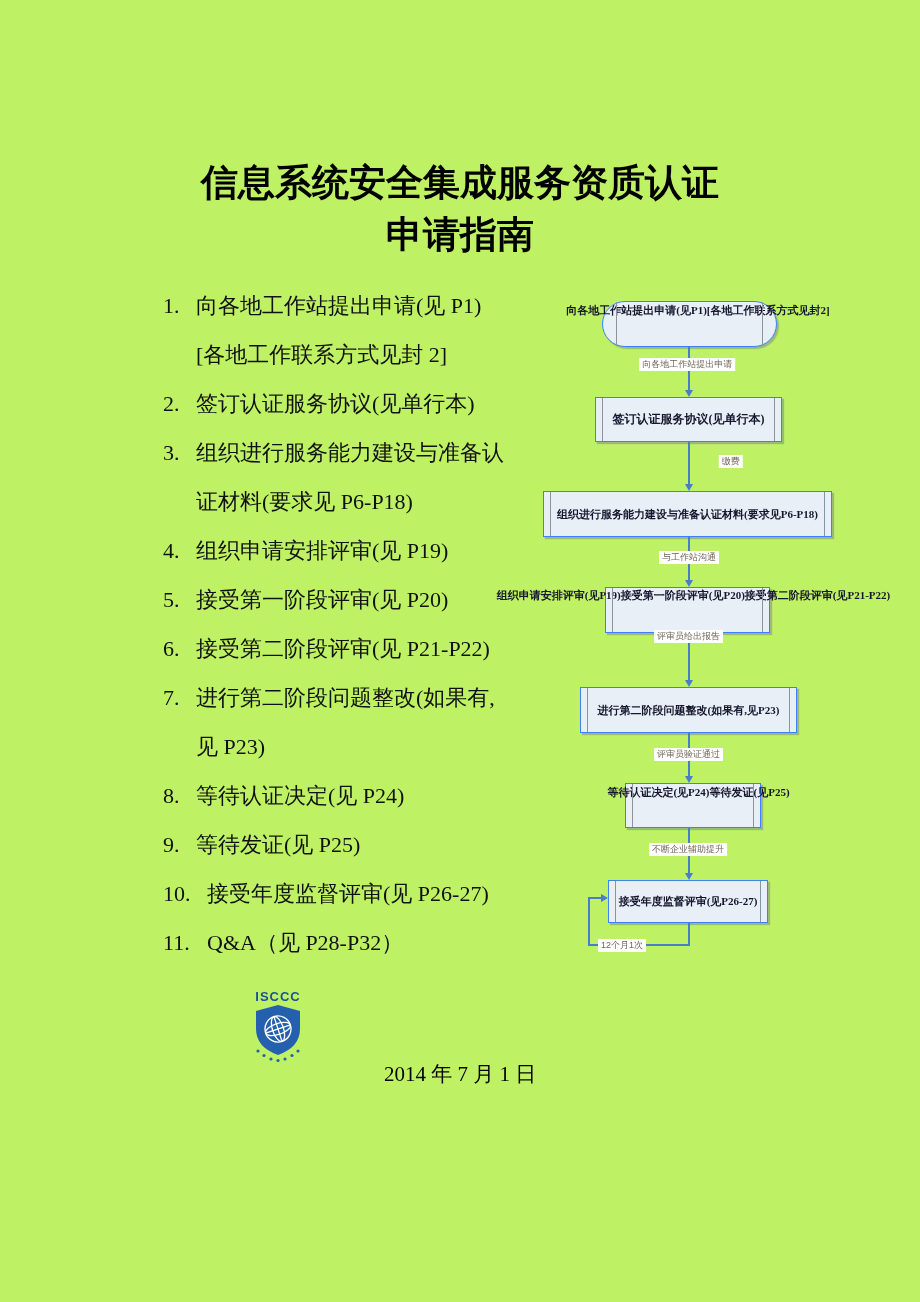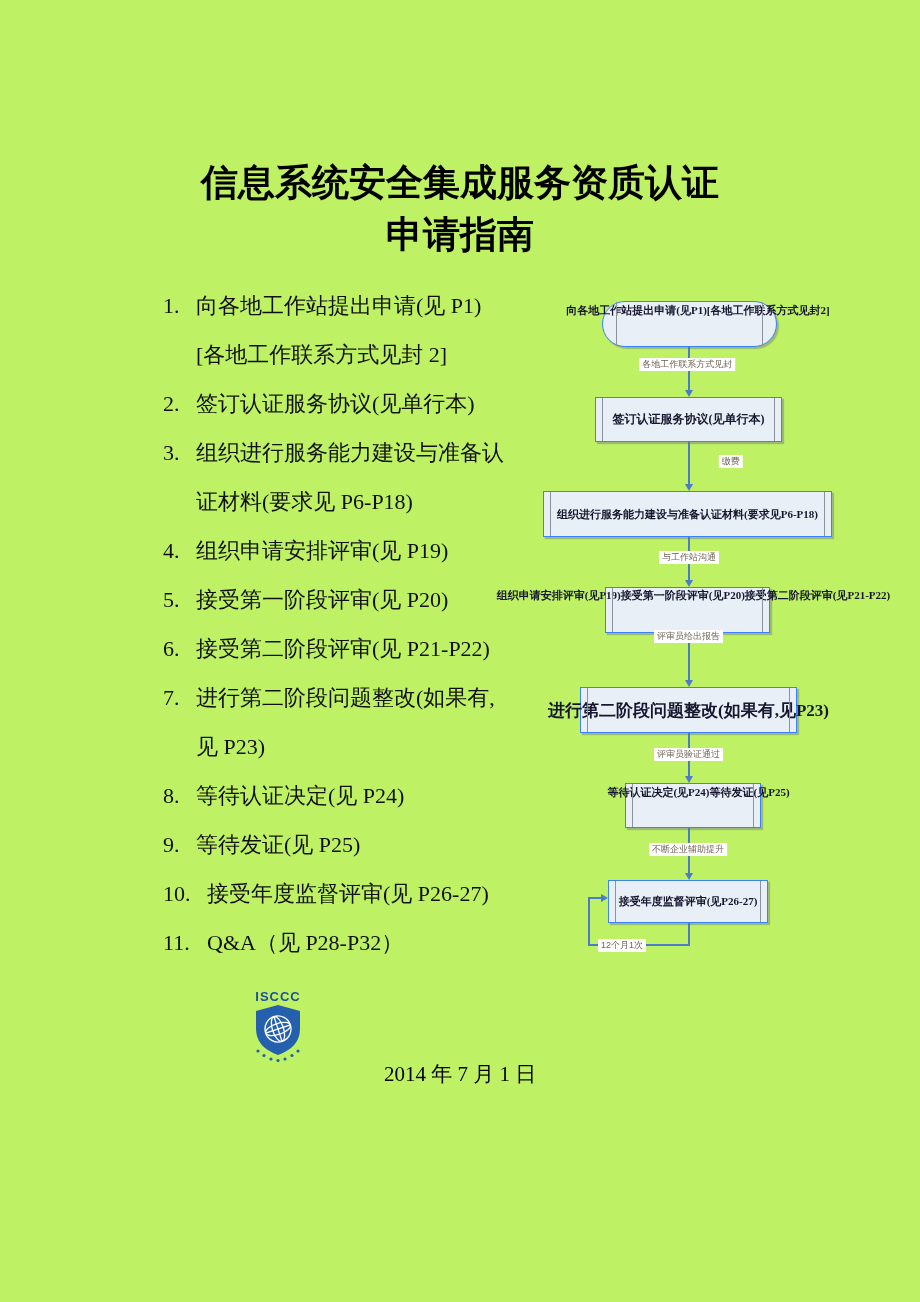--- a/index.html
+++ b/index.html
@@ -143,21 +143,21 @@
 
   <div>
 
     <div class="fnode stadium left" style="left:602px;top:301px;width:175px;height:46px;font-size:11px;line-height:17px;">
       <div class="ln">向各地工作站提出申请(见P1)</div>
       <div class="ln">[各地工作联系方式见封2]</div>
     </div>
 
     <div class="vline" style="left:688px;top:347px;height:43px;"></div>
     <div class="arrow-down" style="left:685px;top:390px;"></div>
-    <div class="elabel" style="left:692px;top:358px;">各地工作联系方式见封</div>
+    <div class="elabel" style="left:692px;top:358px;">向各地工作站提出申请</div>
 
     <div class="fnode center" style="left:595px;top:397px;width:187px;height:45px;font-size:12px;">
       <div class="ln">签订认证服务协议(见单行本)</div>
     </div>
 
     <div class="vline" style="left:688px;top:442px;height:42px;"></div>
     <div class="arrow-down" style="left:685px;top:484px;"></div>
     <div class="elabel" style="left:692px;top:455px;margin-left:40px;">缴费</div>
 
     <div class="fnode center" style="left:543px;top:491px;width:289px;height:46px;font-size:11px;">
@@ -171,21 +171,21 @@
     <div class="fnode left" style="left:605px;top:587px;width:165px;height:46px;font-size:11px;line-height:15px;padding-left:12px;">
       <div class="ln">组织申请安排评审(见P19)</div>
       <div class="ln">接受第一阶段评审(见P20)</div>
       <div class="ln">接受第二阶段评审(见P21-P22)</div>
     </div>
 
     <div class="vline" style="left:688px;top:633px;height:47px;"></div>
     <div class="arrow-down" style="left:685px;top:680px;"></div>
     <div class="elabel" style="left:692px;top:630px;">评审员给出报告</div>
 
-    <div class="fnode center" style="left:580px;top:687px;width:217px;height:46px;font-size:17px;">
+    <div class="fnode center" style="left:580px;top:687px;width:217px;height:46px;font-size:11px;">
       <div class="ln">进行第二阶段问题整改(如果有,见P23)</div>
     </div>
 
     <div class="vline" style="left:688px;top:733px;height:43px;"></div>
     <div class="arrow-down" style="left:685px;top:776px;"></div>
     <div class="elabel" style="left:692px;top:748px;">评审员验证通过</div>
 
     <div class="fnode left" style="left:625px;top:783px;width:136px;height:45px;font-size:11px;line-height:16px;padding-left:11px;">
       <div class="ln">等待认证决定(见P24)</div>
       <div class="ln">等待发证(见P25)</div>

